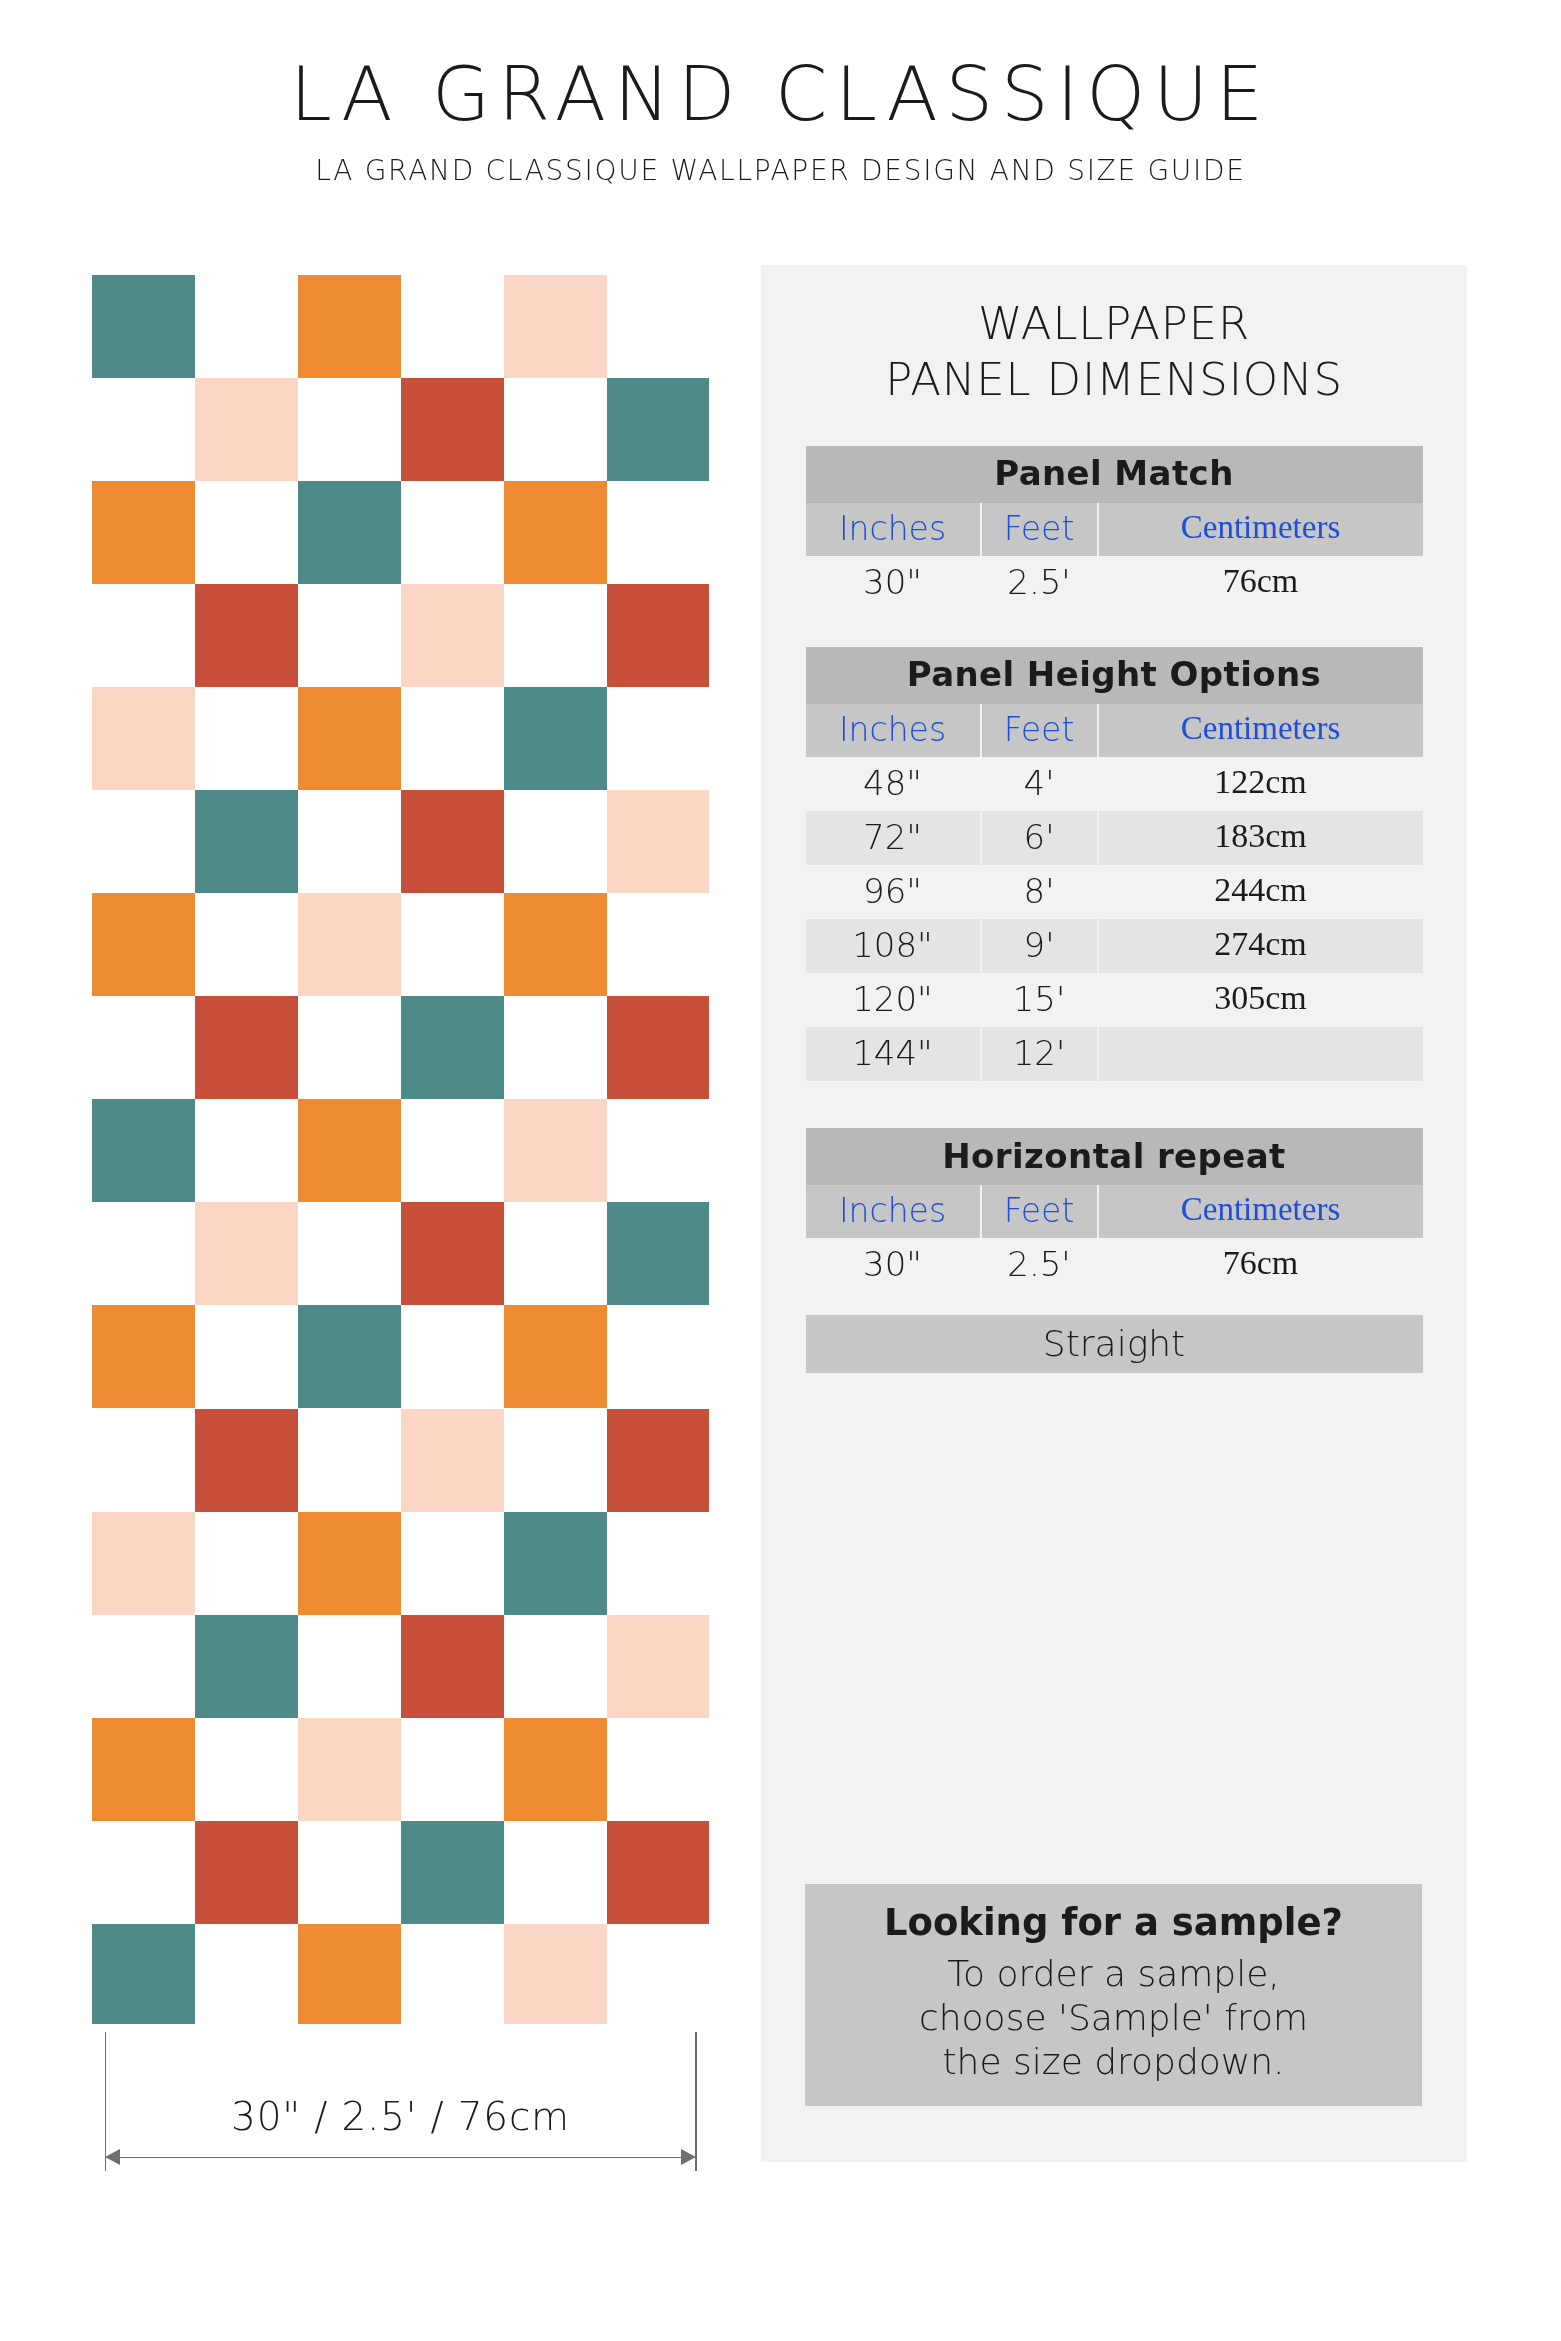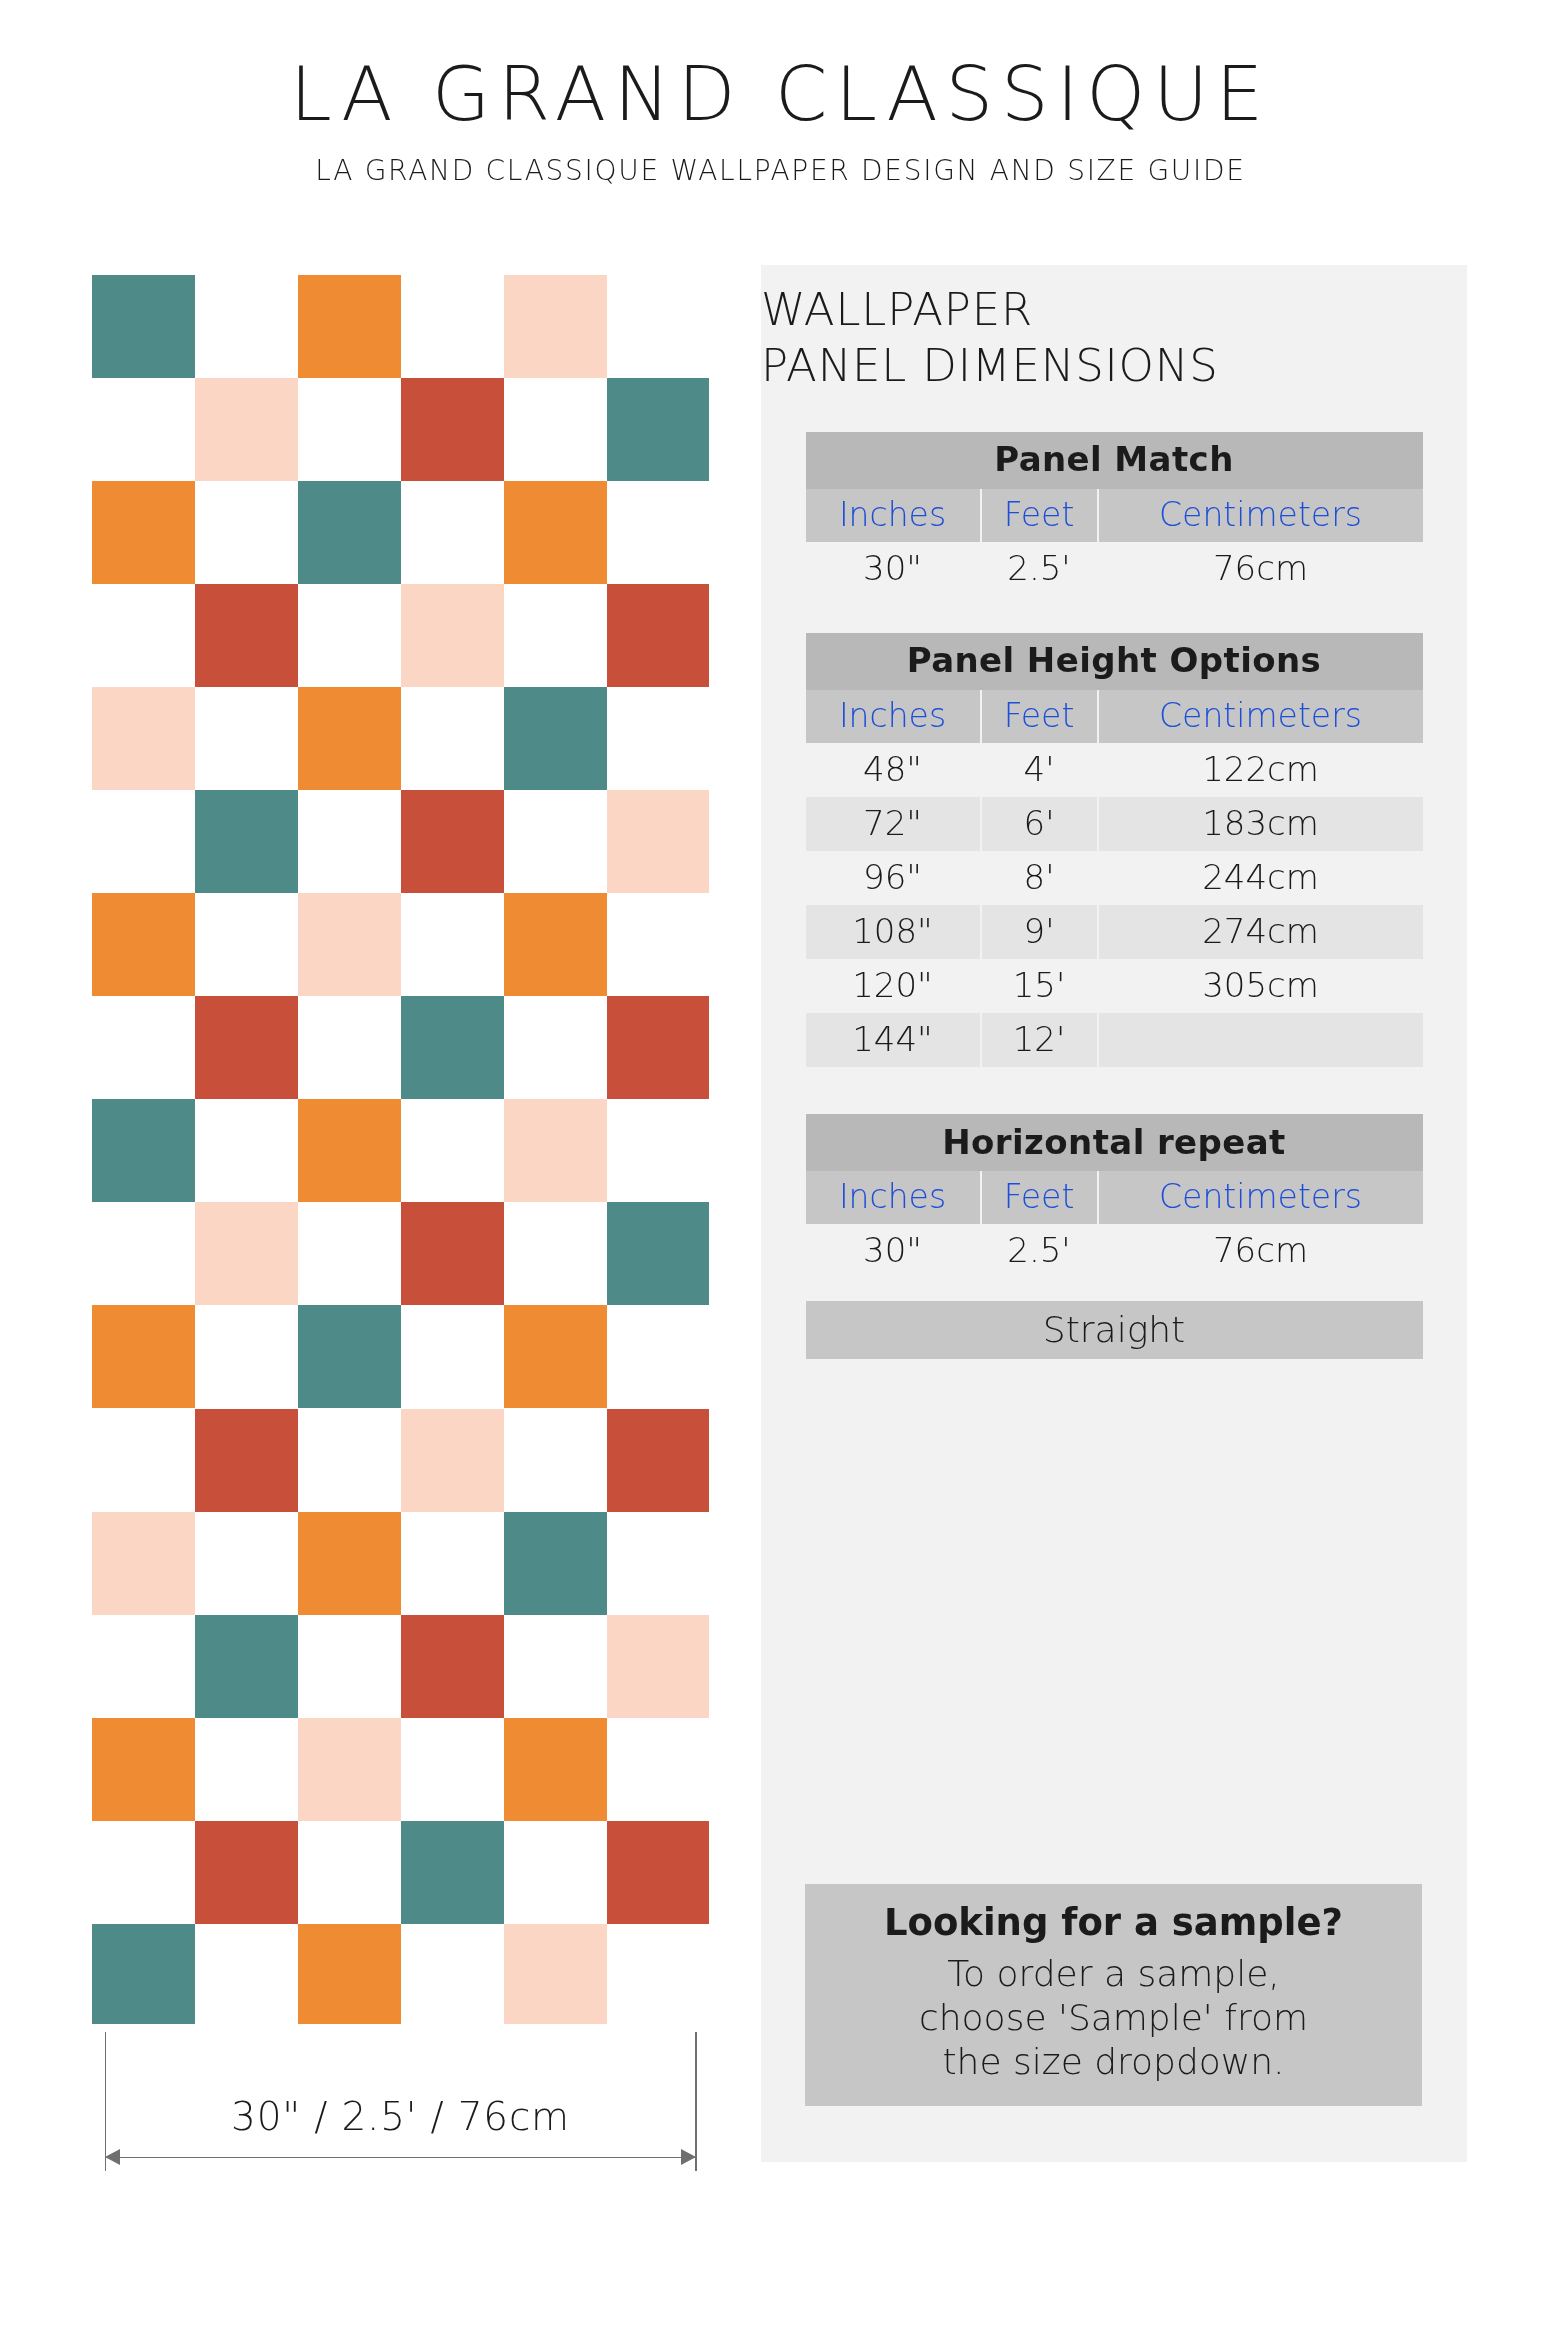--- a/index.html
+++ b/index.html
@@ -116,21 +116,22 @@
   
   .info-panel {
     position: absolute;
     left: 761px;
     top: 0;
     width: 706px;
     height: 1897px;
     background: #f2f2f2;
   }
   .panel-heading {
-    margin-top: 17px;
+    margin-top: 31px;
+    text-align: center;
     font-family: "DejaVu Sans", sans-serif;
     font-weight: 300;
     font-size: 45px;
     line-height: 1.25;
     letter-spacing: 0.8px;
     color: #1b1b1b;
   }
 
   .table-block {
     width: 617px;
@@ -153,21 +154,21 @@
     font-weight: 300;
     font-size: 33px;
     color: #1d4ed8;
   }
   .tb-head > div, .tb-row > div {
     padding: 6.2px 0 7.8px;
     text-align: center;
   }
   .col-in { width: 176px; border-right: 2.3px solid #f2f2f2; }
   .col-ft { width: 117px; border-right: 2.3px solid #f2f2f2; }
-  .col-cm { width: 324px; }
+  .col-cm { width: 324px; font-family: Liberation Serif, serif; }
   .tb-row {
     display: flex;
     font-family: "DejaVu Sans", sans-serif;
     font-weight: 300;
     font-size: 34px;
     color: #1b1b1b;
     background: transparent;
   }
   .tb-row.alt { background: #e4e4e4; }
   .tb-row.plain > div { border-right: 2.3px solid #f2f2f2; }

